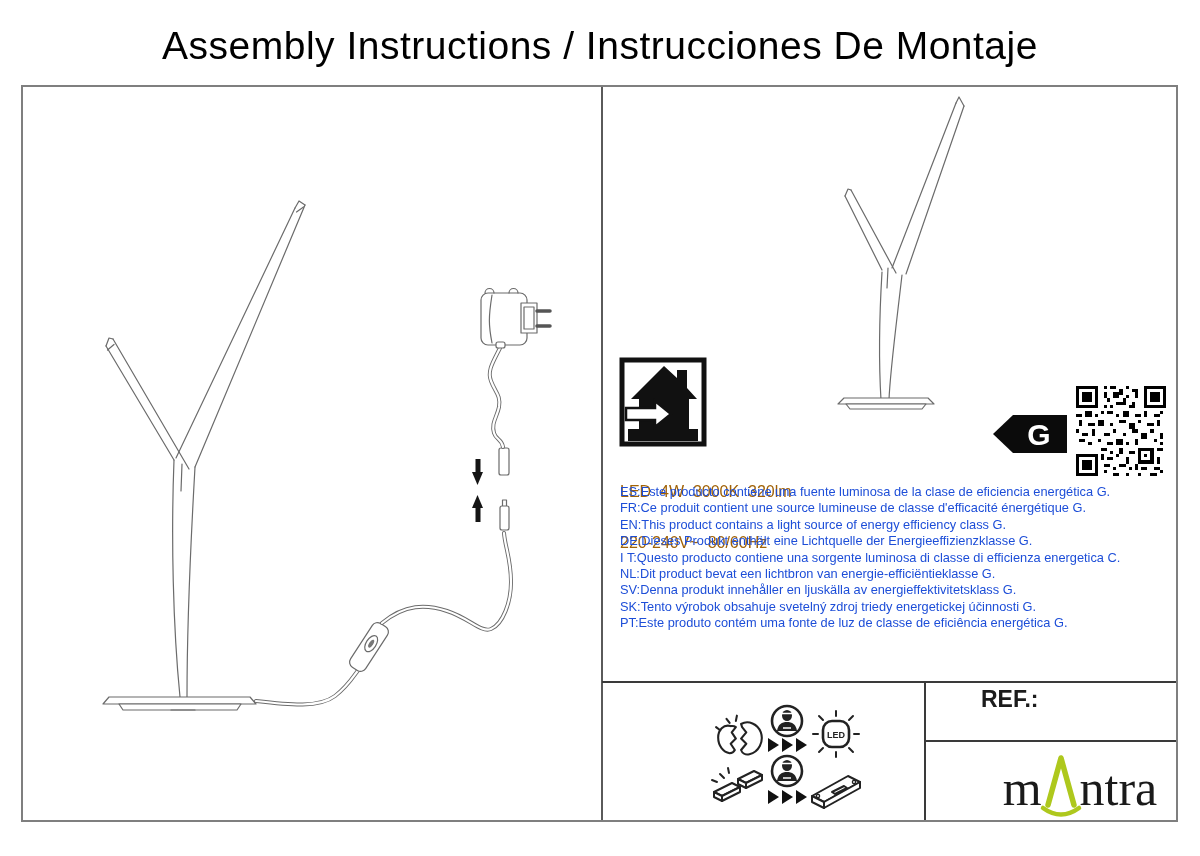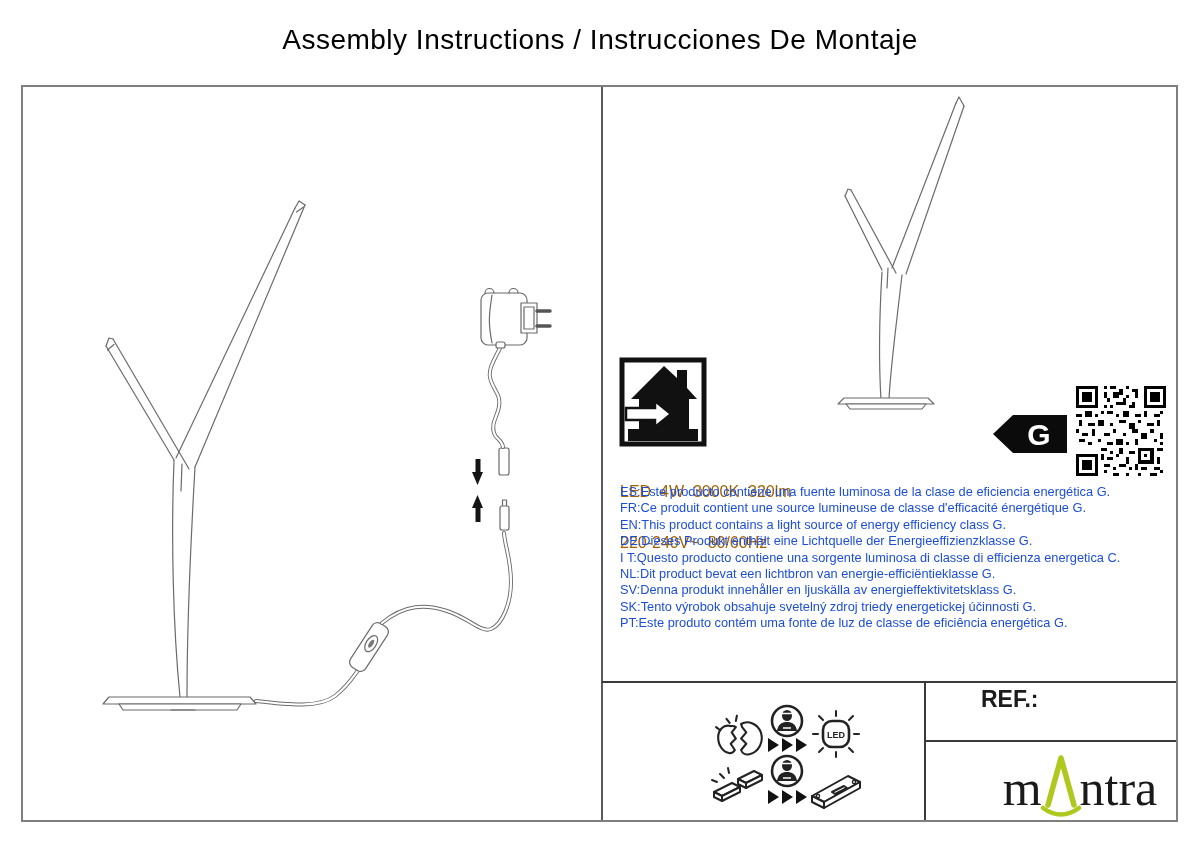--- a/index.html
+++ b/index.html
@@ -1,17 +1,17 @@
 <!DOCTYPE html>
 <html><head>
 <meta charset="utf-8">
 <style>
   html,body{margin:0;padding:0;background:#fff;}
   body{width:1200px;height:856px;position:relative;font-family:"Liberation Sans",sans-serif;color:#111;overflow:hidden;}
-  .title{position:absolute;top:24px;left:0;width:100%;text-align:center;font-size:28px;letter-spacing:.5px;color:#000;white-space:nowrap;}
+  .title{position:absolute;top:24px;left:0;width:100%;text-align:center;font-size:39px;letter-spacing:.5px;color:#000;white-space:nowrap;}
   .main-box{position:absolute;left:21px;top:85px;width:1153px;height:733px;border:2px solid #7f7f7f;background:#fff;}
   .v-divider{position:absolute;left:578px;top:0;width:2px;height:100%;background:#5a5a5a;}
   .abs{position:absolute;}
   svg{display:block;overflow:visible;}
   .h-divider-right{position:absolute;left:579px;top:594px;right:0;height:2px;background:#3a3a3a;}
   .ref-vline{position:absolute;left:901px;top:594px;width:2px;bottom:0;background:#3a3a3a;}
   .ref-hline{position:absolute;left:903px;top:653px;right:0;height:2px;background:#3a3a3a;}
   .specs{position:absolute;left:597px;top:362px;font-size:16px;line-height:17px;white-space:pre;color:#a16207;}
   .langs{position:absolute;left:597px;top:397px;font-size:12.8px;line-height:16.4px;color:#1d4ed8;}
   .ref-cell{position:absolute;left:958px;top:599px;font-size:23px;line-height:26px;color:#1c1c1c;font-weight:bold;}

